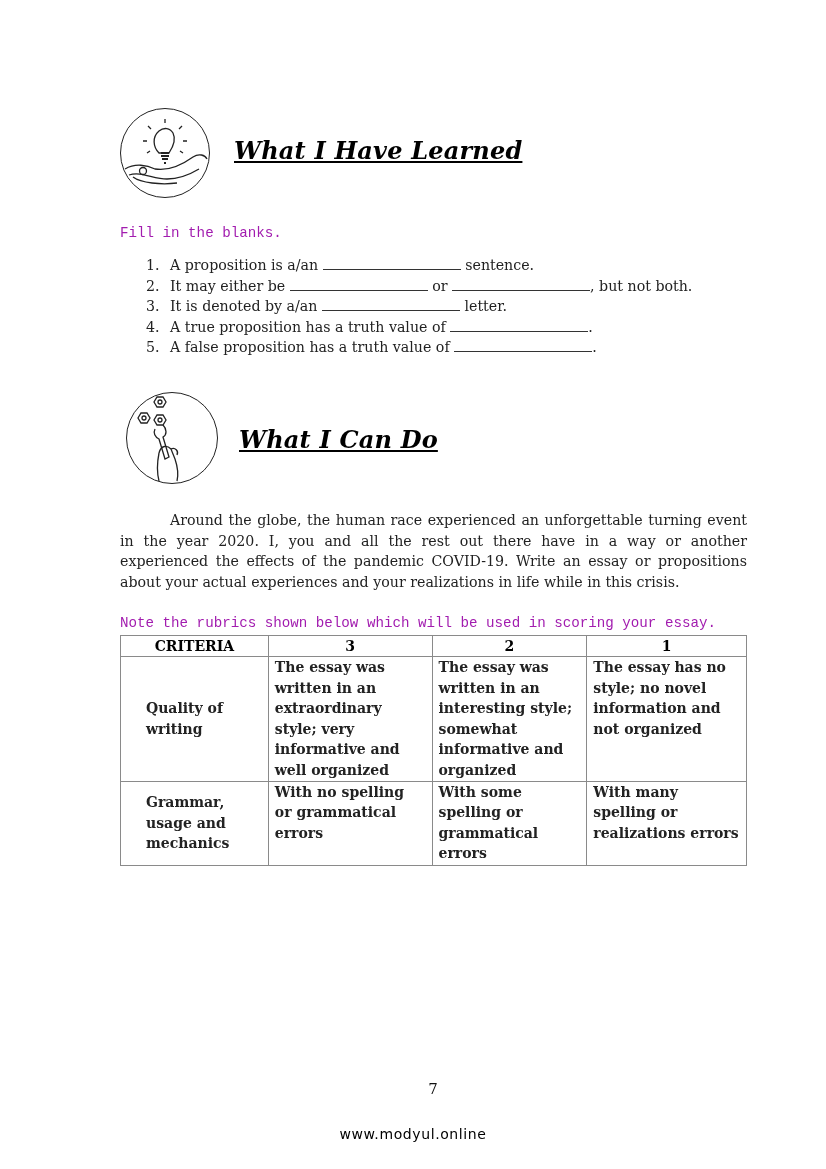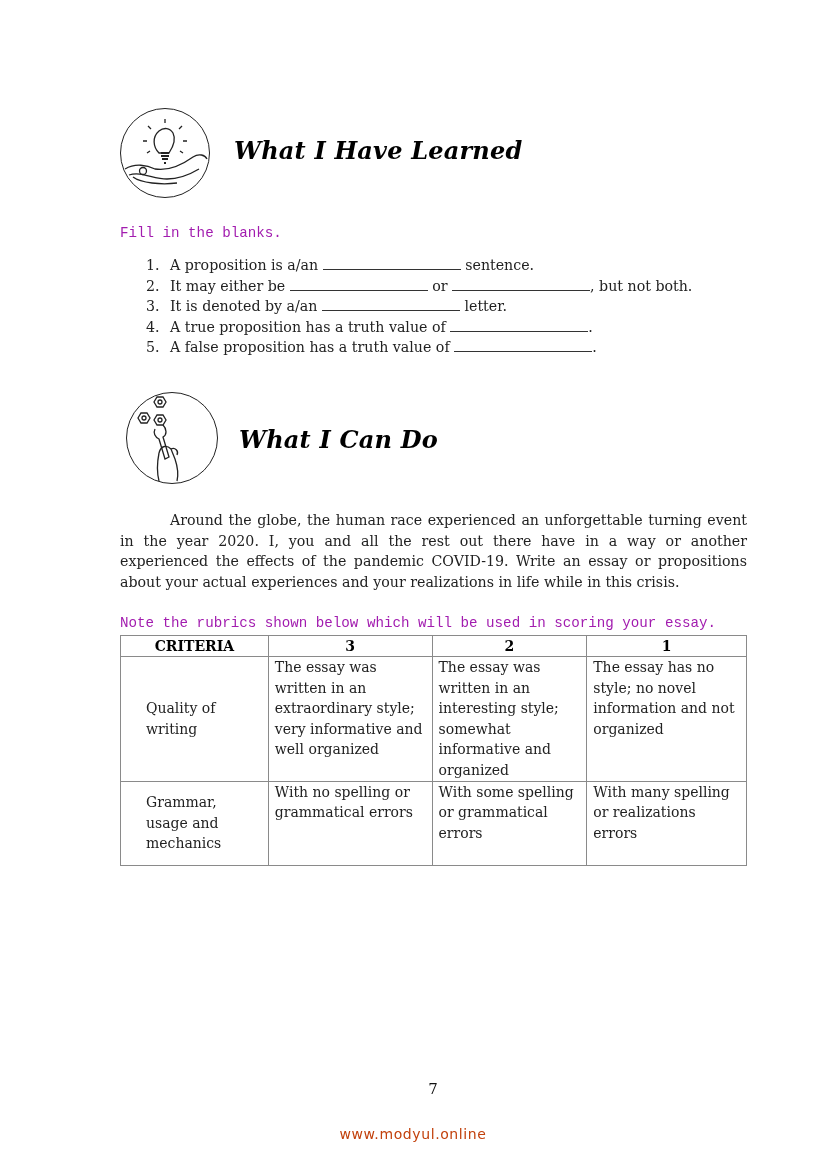--- a/index.html
+++ b/index.html
@@ -4,42 +4,42 @@
 <style>
   html, body { margin: 0; padding: 0; background: #ffffff; }
   body { width: 826px; height: 1169px; position: relative; overflow: hidden;
          font-family: "DejaVu Serif", "Liberation Serif", serif; color: #1a1a1a; }
   .page { position: absolute; left: 0; top: 0; width: 826px; height: 1169px; }
 
   .icon-circle { position: absolute; border: 1.5px solid #222; border-radius: 50%; background: #fff; }
   .icon-circle svg { width: 100%; height: 100%; display: block; }
 
   .section-title { position: absolute; font-family: "DejaVu Serif", serif; font-weight: bold;
-                   font-style: italic; font-size: 24px; color: #000; letter-spacing: 0.2px; }
+                   font-style: italic; font-size: 24px; color: #000; letter-spacing: 0.2px; text-decoration: underline; }
 
   .text { position: absolute; font-family: Liberation Mono, monospace; font-size: 14.2px; line-height: 20.6px; color: #a21caf; }
 
   .list { position: absolute; left: 146px; top: 255px; margin: 0; padding: 0; list-style: none; }
   .list li { font-size: 14.2px; line-height: 20.6px; height: 20.6px; white-space: nowrap; color: #222; font-family: "DejaVu Serif", serif; }
   .list .num { display: inline-block; width: 24px; }
   .blank { display: inline-block; border-bottom: 1px solid #333; height: 14px; vertical-align: baseline; }
 
   .para { position: absolute; left: 120px; top: 510px; width: 627px; font-size: 14.2px; line-height: 20.6px;
           text-align: justify; text-indent: 50px; color: #222; font-family: "DejaVu Serif", serif; }
 
   table.rubric { position: absolute; left: 120px; top: 635px; width: 627px; border-collapse: collapse;
                  font-family: "DejaVu Serif", serif; font-size: 14px; color: #222; }
-  table.rubric th, table.rubric td { border: 1px solid #8a8a8a; vertical-align: top; padding: 0 6px; line-height: 20.6px; }
+  table.rubric th, table.rubric td { border: 1px solid #8a8a8a; vertical-align: top; padding: 0 6px; line-height: 20.6px; font-weight: bold; }
   table.rubric th { font-weight: bold; text-align: center; height: 20px; line-height: 20px; color: #000; }
   table.rubric td.crit { vertical-align: middle; padding-left: 25px; }
   .c0 { width: 135px; } .c1 { width: 151px; } .c2 { width: 142px; } .c3 { width: 147px; }
 
   .page-num { position: absolute; left: 0; width: 866px; top: 1080px; text-align: center; font-size: 15px; color: #111; font-family: "DejaVu Serif", serif; }
   .watermark { position: absolute; left: 0; width: 826px; top: 1126px; text-align: center; font-family: "DejaVu Sans", sans-serif;
-               font-size: 14px; color: #c2410c; letter-spacing: 0.6px; }
+               font-size: 14px; color: #000000; letter-spacing: 0.6px; }
 </style>
 </head>
 <body>
 
 <div class="page">
 
   <div class="icon-circle" style="left:120px; top:108px; width:88px; height:88px;">
     <svg viewBox="0 0 88 88" fill="none" stroke="#222" stroke-width="1.3">
       <path d="M38 44 C32 38 31 28 38 22 C43 18 49 19 52 24 C55 30 52 38 48 44 Z"></path>
       <path d="M40 44 h8 M40 47 h8 M41 50 h6" stroke-width="2"></path>

